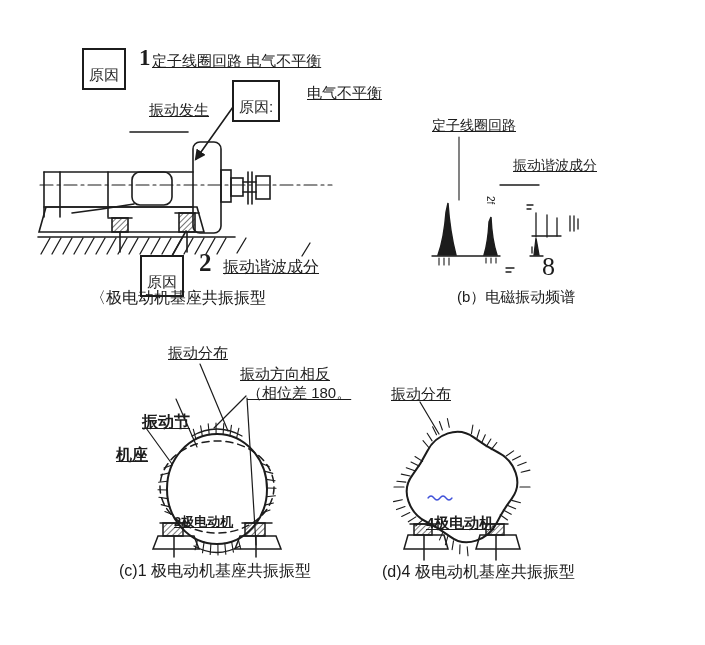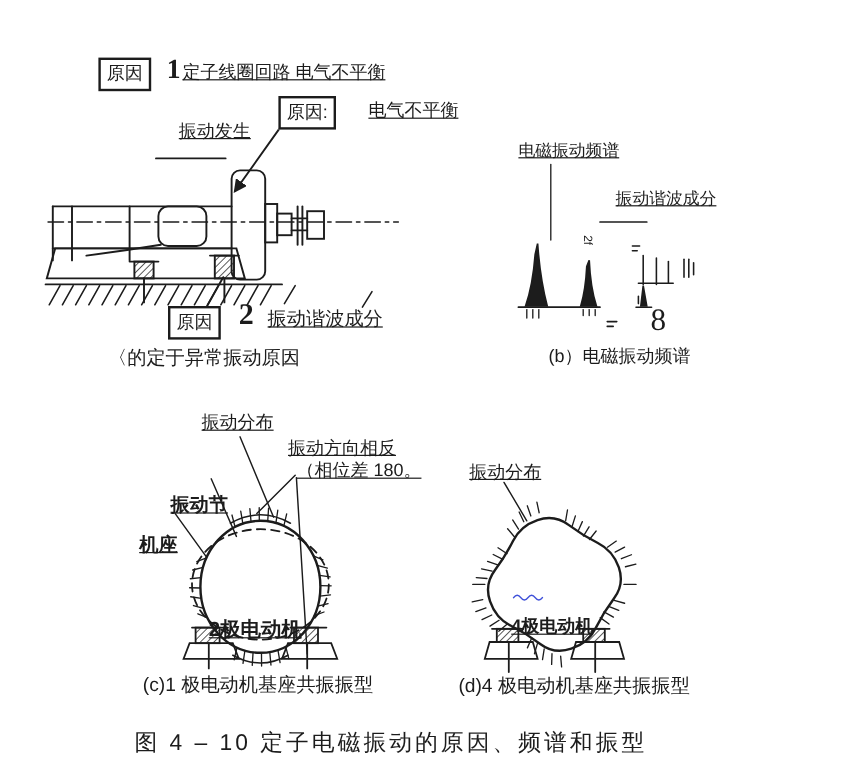--- a/index.html
+++ b/index.html
@@ -1,21 +1,21 @@
 <!DOCTYPE html>
 <html style="--ink: #1c1c1c; --squiggle: #3f51d9;"><head>
 <meta charset="utf-8">
 <style>
   html,body{margin:0;padding:0;background:#ffffff;}
   #stage{position:relative;width:705px;height:645px;background:#fff;overflow:hidden;
          font-family:"Liberation Sans",sans-serif;color:var(--ink,#1c1c1c);}
   #art{position:absolute;left:0;top:0;width:705px;height:645px;color:var(--ink,#1c1c1c);}
   .lbl{position:absolute;white-space:nowrap;font-size:15px;line-height:1.15;color:var(--ink,#1c1c1c);text-decoration:underline;}
   .bold{font-weight:bold;margin-top:36px;}
-  .boxed{position:absolute;border:2px solid var(--ink,#1c1c1c);padding:2px 5px 3px 5px;
+  .boxed{position:absolute;border:2px solid var(--ink,#1c1c1c);padding:16px 5px 3px 5px;
          font-size:15px;white-space:nowrap;background:#fff;}
   .bignum{position:absolute;font-family:"Liberation Serif",serif;font-weight:bold;white-space:nowrap;}
   .cap{position:absolute;white-space:nowrap;font-size:16px;color:var(--ink,#1c1c1c);}
   #fig-caption{position:absolute;font-size:19px;letter-spacing:2.5px;white-space:nowrap;}
 </style>
 </head>
 <body>
 
 <div id="stage">
 
@@ -241,39 +241,38 @@
   <div>
     <span class="boxed" style="left:82px;top:48px">原因</span>
     <span class="bignum" style="left:139px;top:45px;font-size:23px">1</span>
     <span class="lbl" style="left:152px;top:52px">定子线圈回路 电气不平衡</span>
     <span class="boxed" style="left:232px;top:80px">原因:</span>
     <span class="lbl" style="left:307px;top:84px">电气不平衡</span>
     <span class="lbl" style="left:149px;top:101px">振动发生</span>
     <span class="boxed" style="left:140px;top:255px">原因</span>
     <span class="bignum" style="left:199px;top:249px;font-size:25px">2</span>
     <span class="lbl" style="left:223px;top:258px;font-size:16px">振动谐波成分</span>
-    <span class="cap" style="left:90px;top:288px">〈的定于异常振动原因</span>
-  </div>
-
-  <div>
-    <span class="lbl" style="left:432px;top:117px;font-size:14px">电磁振动频谱</span>
+    <span class="cap" style="left:90px;top:288px">〈极电动机基座共振振型</span>
+  </div>
+
+  <div>
+    <span class="lbl" style="left:432px;top:117px;font-size:14px">定子线圈回路</span>
     <span class="lbl" style="left:513px;top:157px;font-size:14px">振动谐波成分</span>
     <span class="cap" style="left:457px;top:288px;font-size:15px">(b）电磁振动频谱</span>
   </div>
 
   <div>
     <span class="lbl" style="left:168px;top:344px">振动分布</span>
     <span class="lbl" style="left:240px;top:365px">振动方向相反</span>
     <span class="lbl" style="left:247px;top:384px">（相位差 180。</span>
     <span class="lbl bold" style="left:142px;top:377px;font-size:16px">振动节</span>
     <span class="lbl bold" style="left:116px;top:410px;font-size:16px">机座</span>
-    <span class="lbl bold" style="left:174px;top:479px;font-size:17px">2极电动机</span>
+    <span class="lbl bold" style="left:174px;top:479px;font-size:13px">2极电动机</span>
     <span class="cap" style="left:119px;top:561px">(c)1 极电动机基座共振振型</span>
   </div>
 
   <div>
     <span class="lbl" style="left:391px;top:385px">振动分布</span>
     <span class="lbl bold" style="left:426px;top:478px;font-size:15px">4极电动机</span>
     <span class="cap" style="left:382px;top:562px">(d)4 极电动机基座共振振型</span>
   </div>
 
-  <div id="fig-caption" style="left:112px;top:606px">图 4 – 10  定子电磁振动的原因、频谱和振型</div>
 </div>
 
 </body></html>

